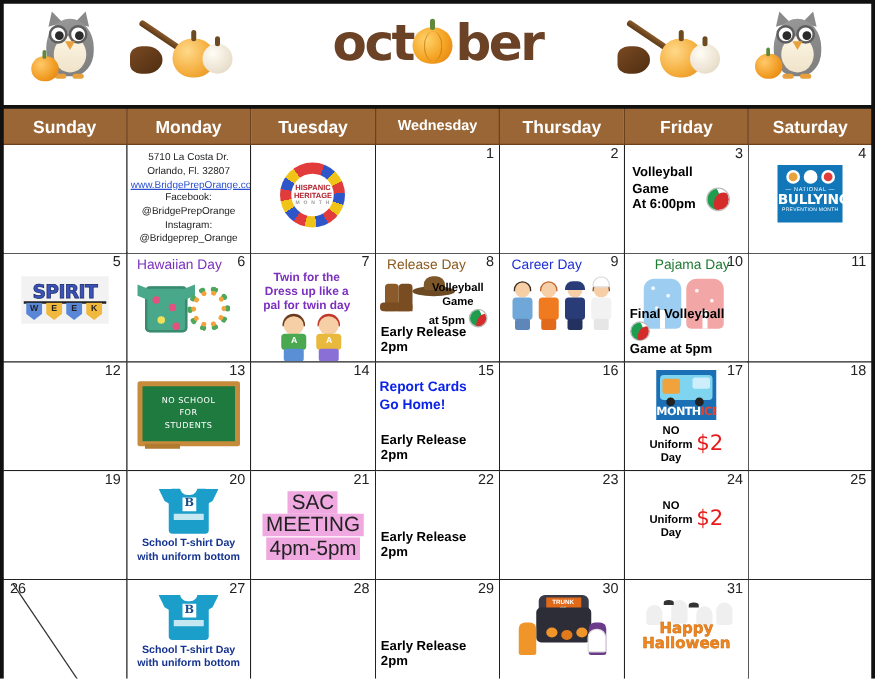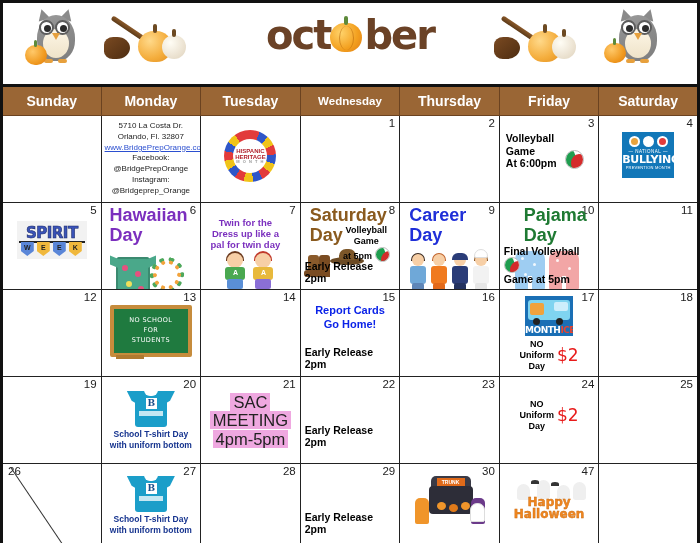--- a/index.html
+++ b/index.html
@@ -55,26 +55,26 @@
       border:1px solid #6b4220;padding:5px 0;text-align:center;height:18px;}
   table.cal th.narrow{font-size:11.5px;}
   table.cal td{border:1px solid #222;vertical-align:top;height:86px;padding:0;position:relative;background:#fff;}
   .daynum{position:absolute;top:1px;right:4px;font-size:11.5px;color:#222;font-family:"Liberation Sans",sans-serif;}
   .daynum.left{left:5px;right:auto;}
   .cellbox{position:absolute;inset:0;padding:2px 3px;box-sizing:border-box;overflow:hidden;}
   .strike{position:absolute;left:0;top:0;width:100%;height:100%;}
   .strike:after{content:"";position:absolute;left:8%;top:4%;width:118%;height:1px;background:#333;
       transform:rotate(56deg);transform-origin:left top;}
 
-  .title-line{text-align:center;font-weight:bold;font-size:18px;margin-top:13px;line-height:1.1;}
+  .title-line{text-align:center;font-weight:normal;font-size:11px;margin-top:13px;line-height:1.1;}
   .t-purple{color:#7b2fbe;} .t-brown{color:#8a5a1e;} .t-blue{color:#1f2fd8;} .t-green{color:#1f7a33;}
   .twin-txt{color:#7b2fbe;font-weight:bold;font-size:9.5px;text-align:center;line-height:1.15;margin:11px 12px 0 2px;}
   .blk{font-weight:bold;font-size:10.5px;color:#000;line-height:1.2;}
   .small-blk{font-weight:bold;font-size:9px;color:#000;line-height:1.2;text-align:center;}
-  .blue-note{color:#0b23e8;font-weight:bold;font-size:11px;text-align:center;line-height:1.25;}
+  .blue-note{color:#0b23e8;font-weight:bold;font-size:11px;line-height:1.25;}
   .caption-blue{color:#16348f;font-weight:bold;font-size:8.5px;text-align:center;line-height:1.25;}
 
   .contact{font-size:8px;color:#222;text-align:center;line-height:1.35;margin-top:3px;}
   .contact a{color:#2b4fd0;text-decoration:underline;}
 
   
   .spirit{width:70px;height:38px;margin:16px auto 0;position:relative;background:#f2f2f2;}
   .spirit .w1{position:absolute;top:3px;left:0;width:70px;text-align:center;font-family:"DejaVu Sans",sans-serif;
       font-weight:bold;font-size:15px;color:#3a53b8;letter-spacing:-.5px;-webkit-text-stroke:.6px #1b2a6b;}
   .spirit .bar{position:absolute;top:20px;left:2px;width:66px;height:2px;background:#222;}
@@ -416,21 +416,21 @@
                   <div class="legs" style="background:#8a6fd6;"></div>
                 <div class="letter">A</div>
               </div>
             </div>
           </div>
         </td>
 
         <td>
           <div class="daynum">8</div>
           <div class="cellbox">
-            <div class="title-line t-brown" style="margin-top:1px;text-align:left;padding-left:6px;">Saturday Day</div>
+            <div class="title-line t-brown" style="margin-top:1px;text-align:left;padding-left:6px;">Release Day</div>
             <div class="western">
               <div class="boot b1"></div>
                 <div class="boot b2"></div>
                 <div class="hat"></div>
             </div>
             <div class="small-blk" style="position:absolute;right:4px;top:22px;width:58px;">
               <span>Volleyball Game</span><br>
               <span>at 5pm</span>
               <span class="vball" style="width:13px;height:13px;vertical-align:-3px;"></span>
             </div>
@@ -690,21 +690,21 @@
               <div class="pmp" style="left:36px;top:28px;background:#e07a1a;"></div>
               <div class="pmp" style="left:48px;top:26px;"></div>
               <div class="kid2" style="left:2px;background:#f0952a;"></div>
               <div class="kid2" style="left:58px;background:#6b3a8a;"></div>
               <div class="ghost"></div>
             </div>
           </div>
         </td>
 
         <td>
-          <div class="daynum">47</div>
+          <div class="daynum">31</div>
           <div class="cellbox">
             <div class="hhw">
               <div class="ghosts">
                 <div class="g" style="left:6px;top:4px;"></div>
                 <div class="g" style="left:26px;top:0;height:19px;"></div>
                 <div class="g" style="left:46px;top:5px;"></div>
                 <div class="g" style="left:62px;top:2px;height:18px;"></div>
                 <div class="bat" style="left:20px;top:0;"></div>
                 <div class="bat" style="left:40px;top:2px;"></div>
               </div>

